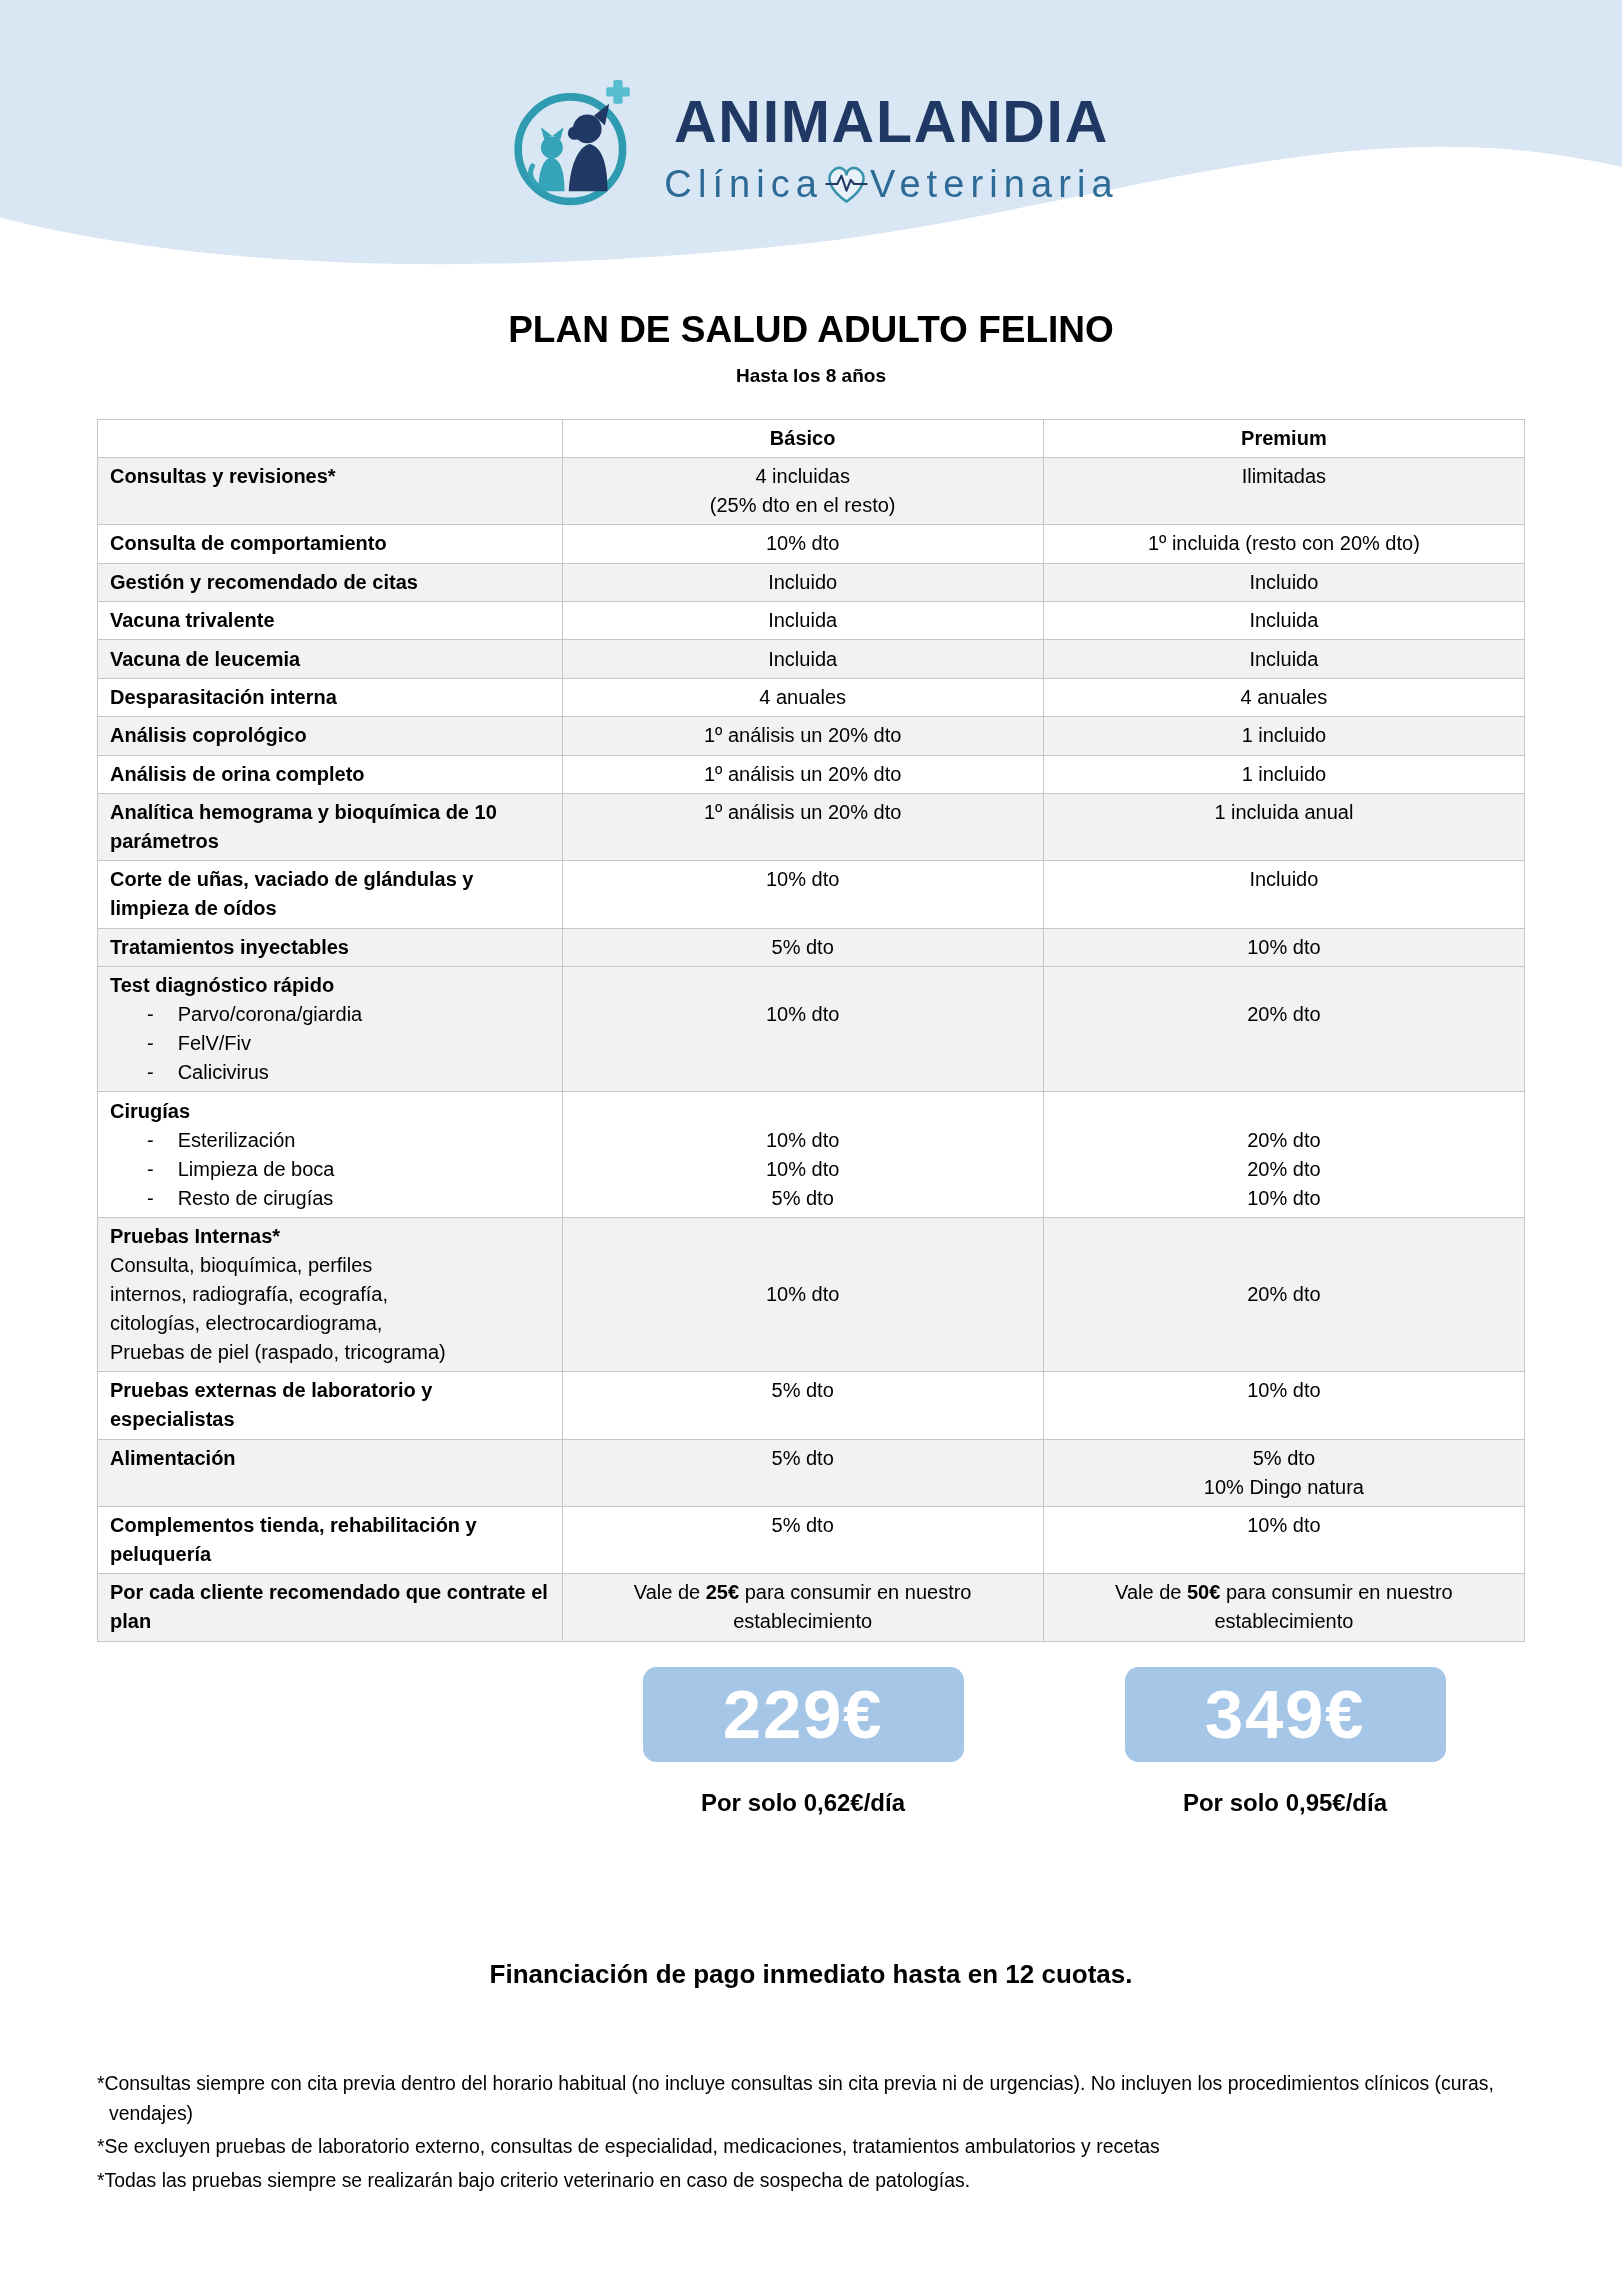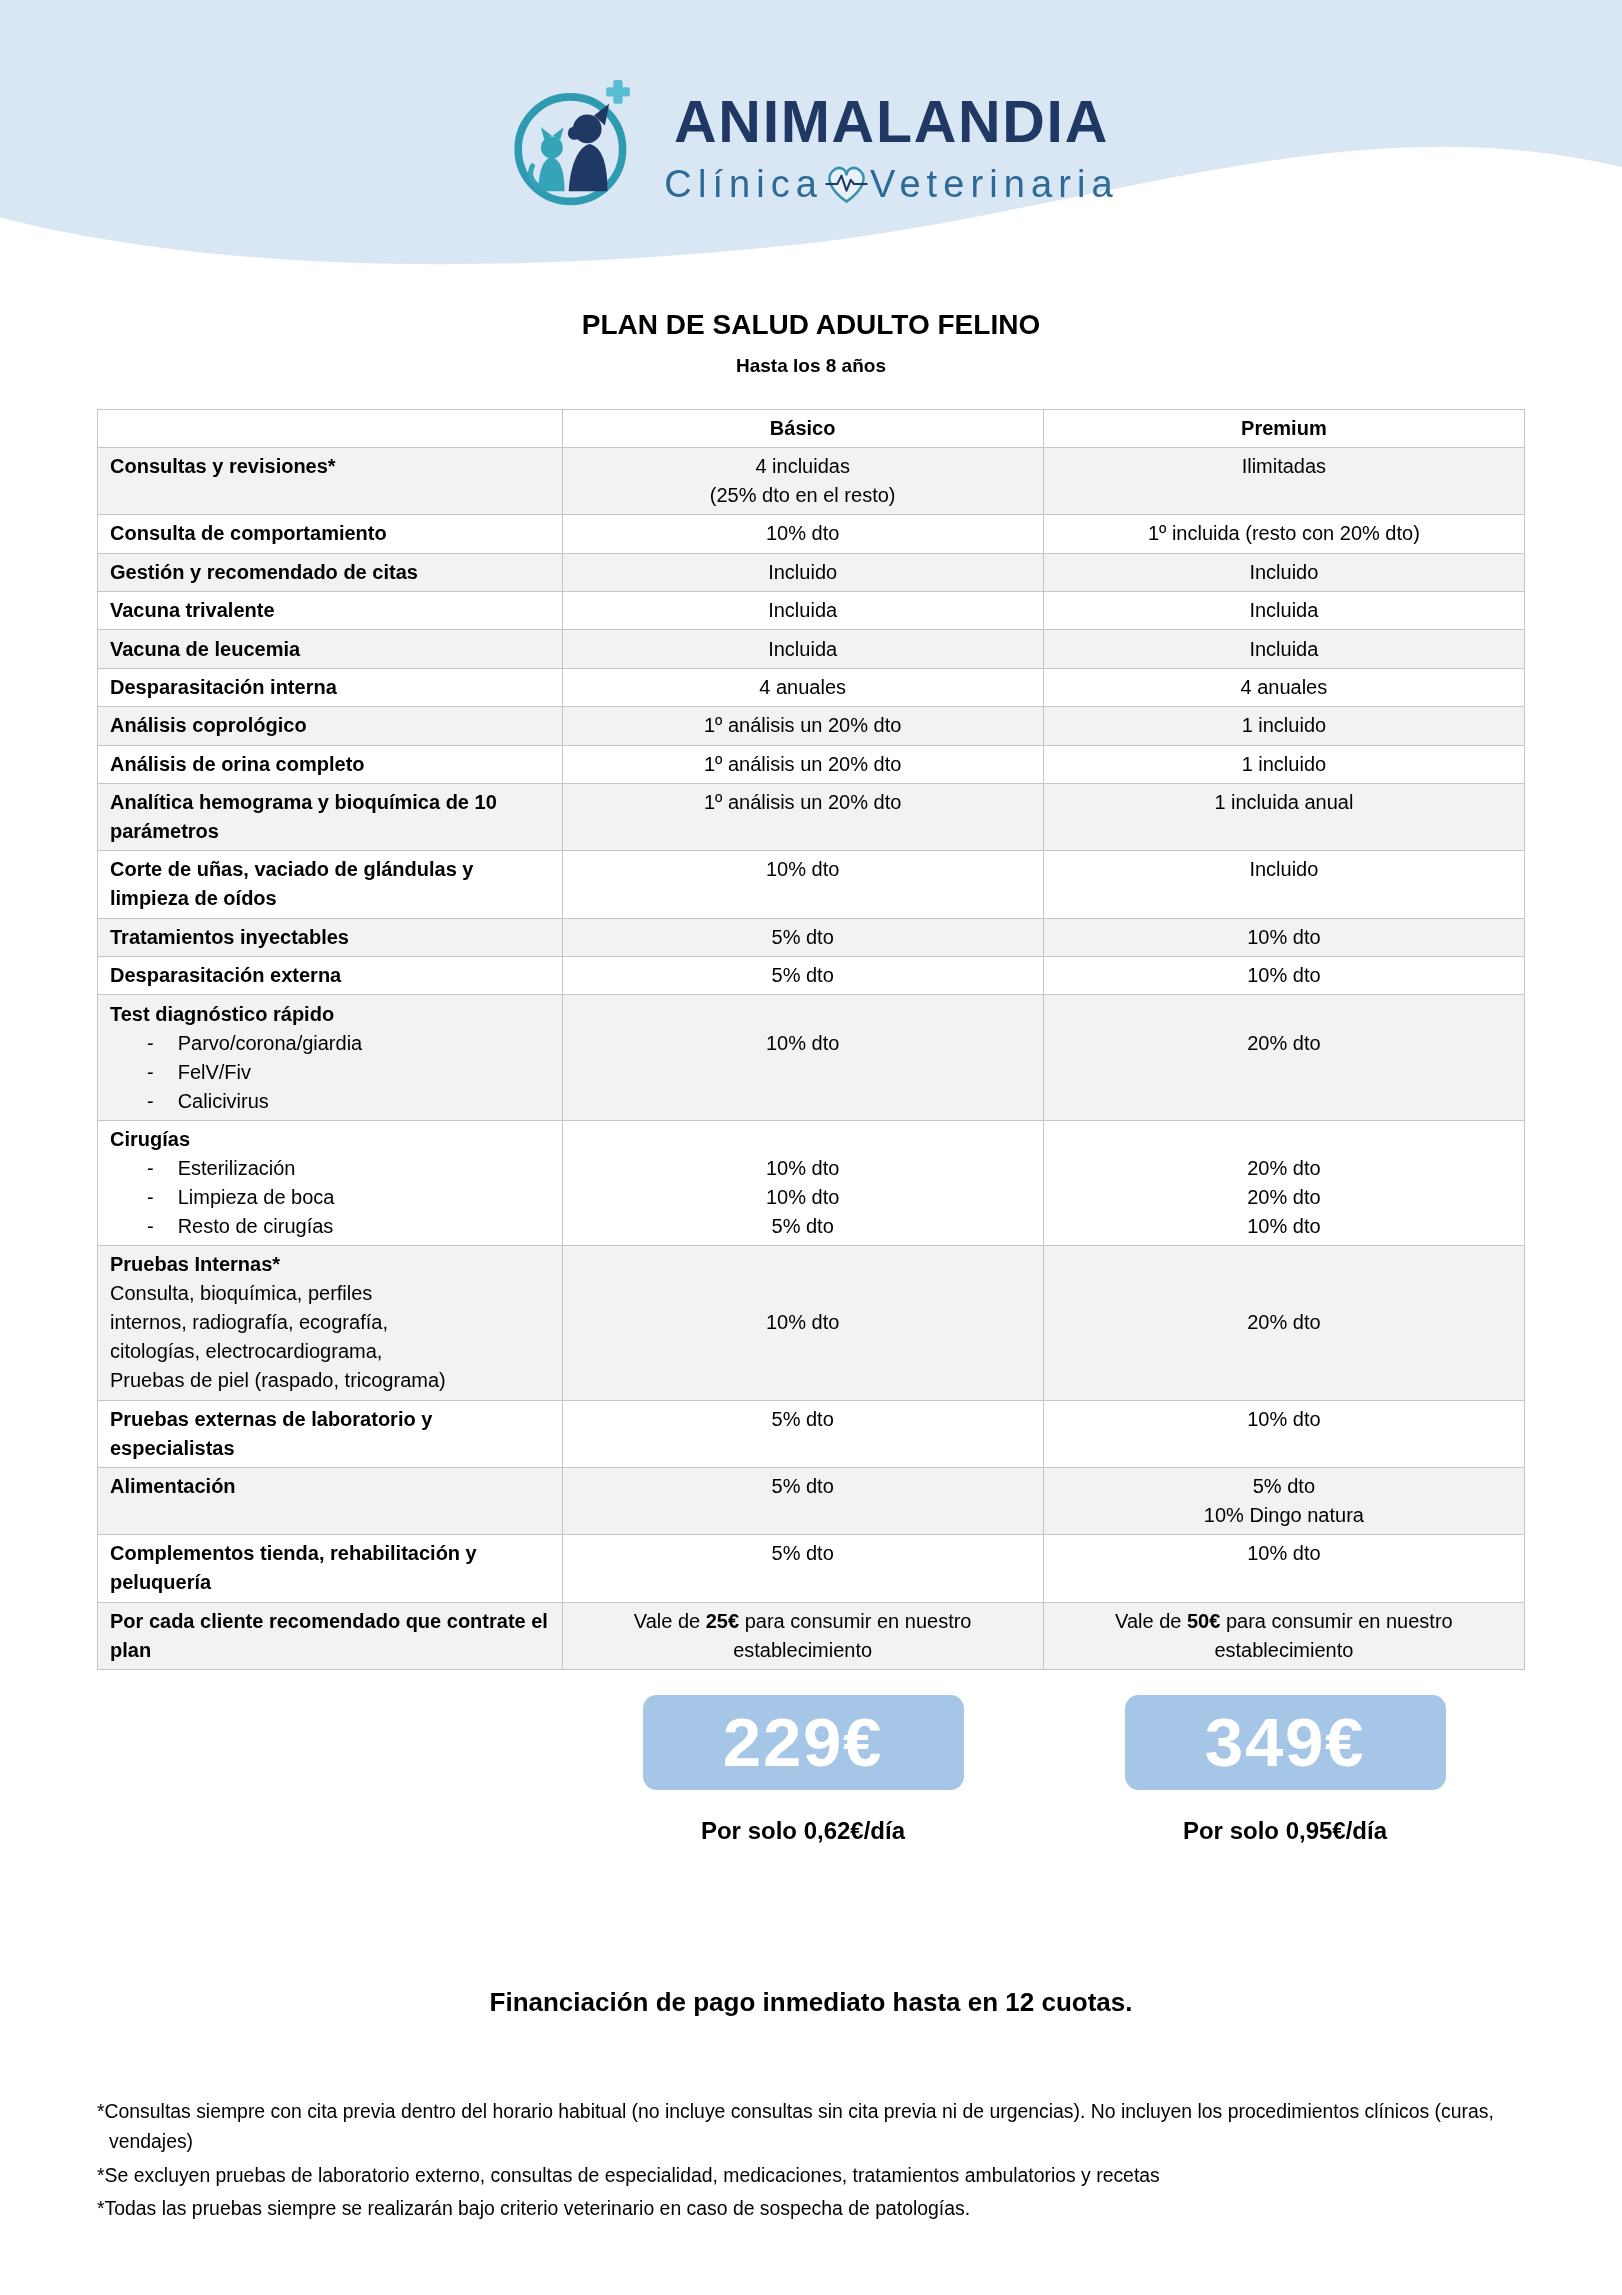--- a/index.html
+++ b/index.html
@@ -30,21 +30,21 @@
     font-size:59px; font-weight:bold; letter-spacing:1.7px;
     color:#1f3864;
   }
   .brand-tagline {
     display:flex; align-items:center; gap:3.4px;
     font-size:38px; letter-spacing:0.16em;
     color:#2d6a96; margin-top:7px;
   }
   .heart-ekg { width:47px; height:42px; margin:0 -3.4px; }
   .title-block { position:relative; z-index:1; text-align:center; margin-top:56px; }
-  .plan-title { font-size:28px; font-weight:bold; margin:0; }
+  .plan-title { font-size:37px; font-weight:bold; margin:0; }
   .plan-subtitle { font-size:19px; font-weight:bold; margin:13.5px 0 0 0; }
 
   table.plan {
     border-collapse:collapse;
     width:1428px;
     margin:32px auto 0 auto;
     font-size:20px;
     line-height:1.45;
     position:relative; z-index:1;
   }
@@ -267,31 +267,20 @@
         <td class="label-cell">
           <div>Tratamientos inyectables</div>
         </td>
         <td class="value-cell">
           <div>5% dto</div>
         </td>
         <td class="value-cell">
           <div>10% dto</div>
         </td>
       </tr>
-      <tr class="">
-        <td class="label-cell">
-          <div>Desparasitación externa</div>
-        </td>
-        <td class="value-cell">
-          <div>5% dto</div>
-        </td>
-        <td class="value-cell">
-          <div>10% dto</div>
-        </td>
-      </tr>
       <tr class="shaded">
         <td class="label-cell">
           <div>Test diagnóstico rápido</div>
           <div class="row-listitem">
             <span class="dash">-</span>
             <span>Parvo/corona/giardia</span>
           </div>
           <div class="row-listitem">
             <span class="dash">-</span>
             <span>FelV/Fiv</span>

